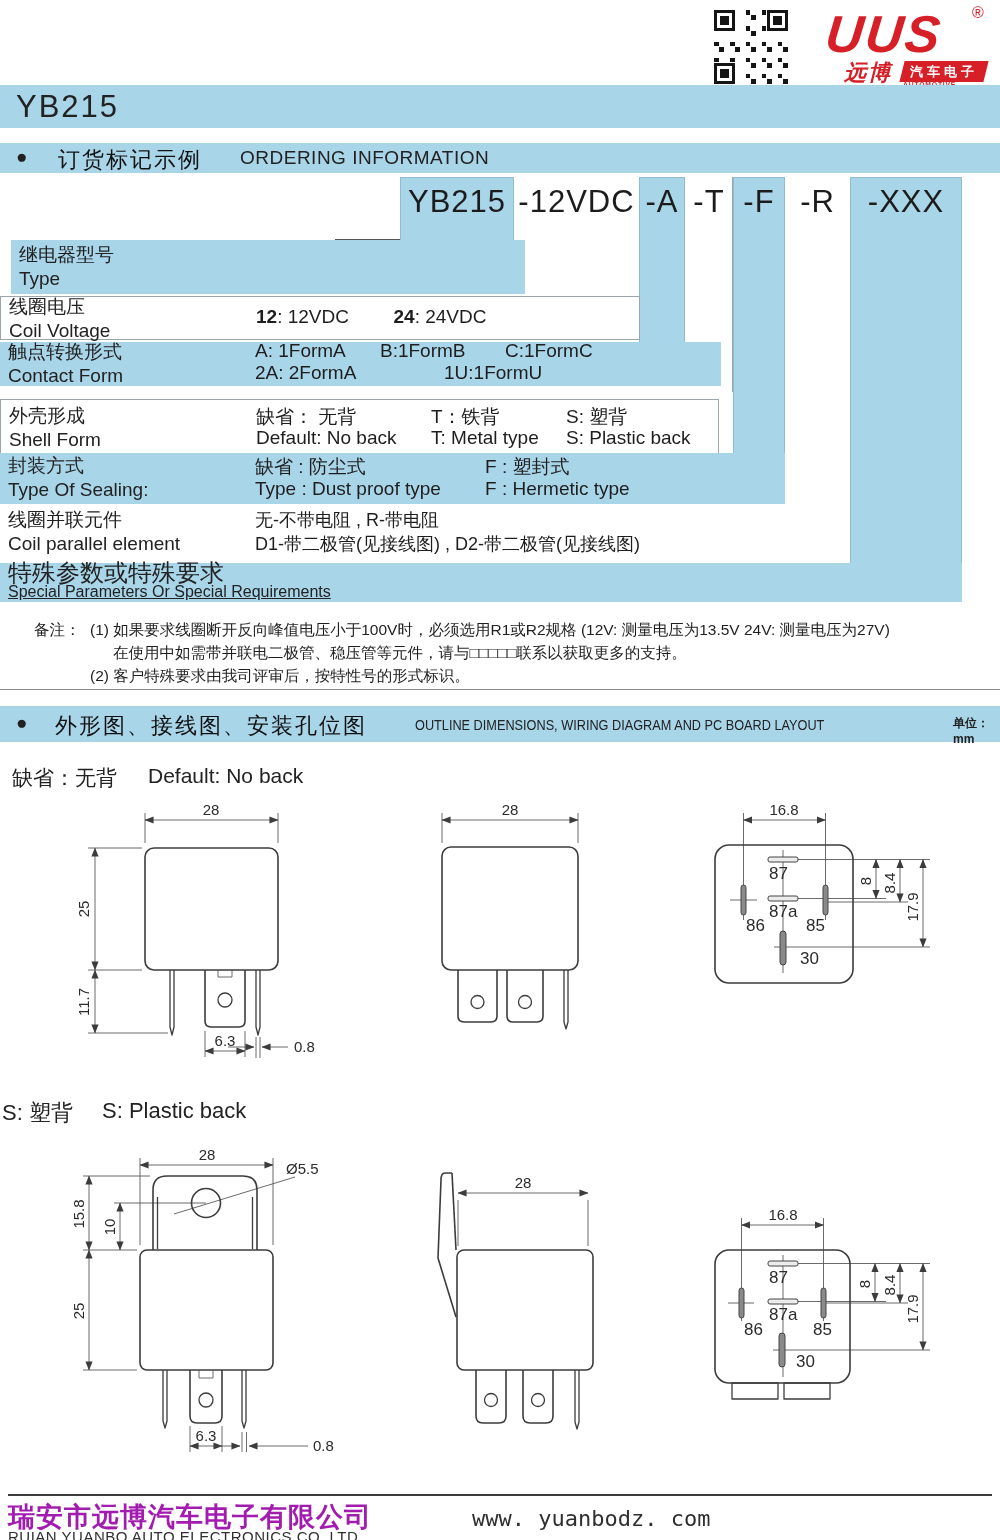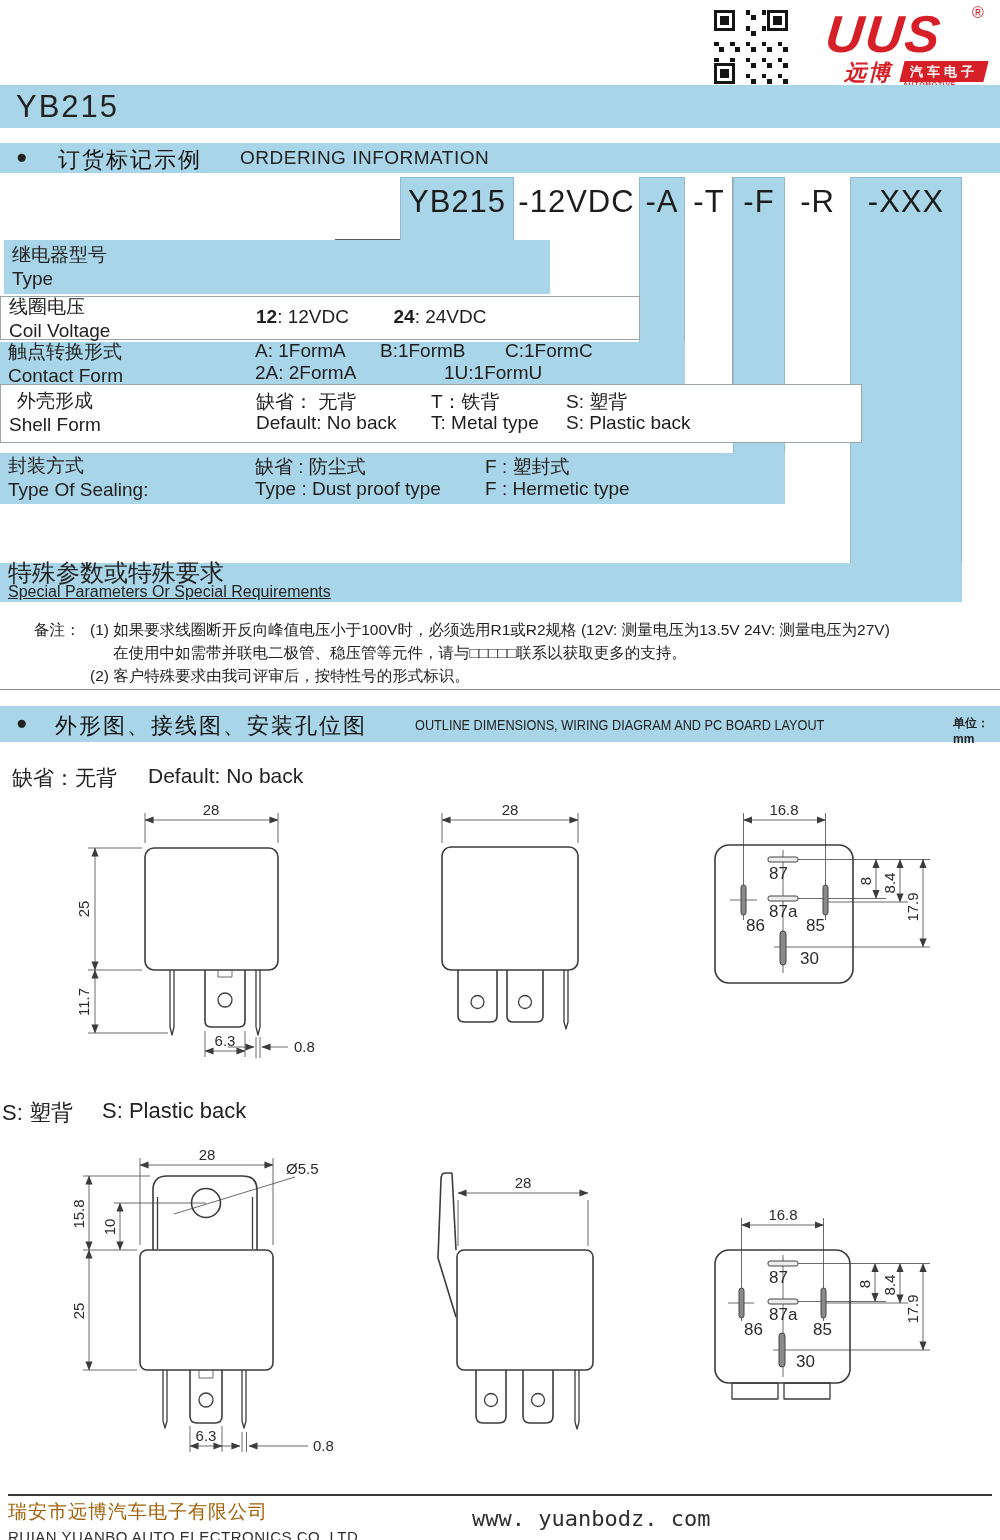--- a/index.html
+++ b/index.html
@@ -19,21 +19,21 @@
   .notes{font-size:15.5px;color:#1e1e1e;white-space:nowrap;}
   .vline{background:#9aa6ac;width:1px;}
   svg text{font-family:"Liberation Sans",sans-serif;font-size:15px;fill:#2b2b2b;}
   svg text.pl{font-size:17px;}
   .ol{fill:none;stroke:#3c3c3c;stroke-width:1.6;stroke-linejoin:round;}
   .ol2{fill:none;stroke:#3c3c3c;stroke-width:1.3;stroke-linejoin:round;}
   .tn{fill:none;stroke:#5a5a5a;stroke-width:0.9;}
   .slotl{fill:#ececec;stroke:#444;stroke-width:1;}
   .slotf{fill:#8a8a8a;stroke:#444;stroke-width:1;}
   .red{color:#d61f26;}
-  .footerCn{font-size:19px;font-weight:normal;color:#a16207;letter-spacing:1px;}
+  .footerCn{font-size:27px;font-weight:bold;color:#a21caf;letter-spacing:1px;}
   .footerEn{font-size:15px;color:#2f2f2f;letter-spacing:0.5px;}
   .site{font-family:"DejaVu Sans Mono",monospace;font-size:22px;color:#2f2f2f;}
 </style>
 </head>
 <body>
 
 <div id="page">
 
   <svg id="qr" class="abs" style="left:712px;top:8px" width="78" height="78" viewBox="0 0 78 78" shape-rendering="crispEdges">
     <rect x="0" y="0" width="78" height="78" fill="#fff"></rect>
@@ -116,52 +116,52 @@
   <div class="abs vline" style="left:732px;top:177px;height:215px;"></div>
 
   <div class="abs codeSeg" style="left:400px;top:182px;width:114px;">YB215</div>
   <div class="abs codeSeg" style="left:514px;top:182px;width:125px;">-12VDC</div>
   <div class="abs codeSeg" style="left:639px;top:182px;width:46px;">-A</div>
   <div class="abs codeSeg" style="left:685px;top:182px;width:48px;">-T</div>
   <div class="abs codeSeg" style="left:733px;top:182px;width:52px;">-F</div>
   <div class="abs codeSeg" style="left:785px;top:182px;width:65px;">-R</div>
   <div class="abs codeSeg" style="left:850px;top:182px;width:112px;">-XXX</div>
 
-  <div class="abs blue" style="left:4px;top:240px;width:514px;height:54px;padding-left:32px;">
+  <div class="abs blue" style="left:11px;top:240px;width:514px;height:54px;">
     <div class="abs rowlab" style="left:8px;top:3px;">
       <div>继电器型号</div>
       <div>Type</div>
     </div>
   </div>
 
   <div class="abs whitebox" style="left:0;top:296px;width:640px;height:44px;">
     <div class="abs rowlab" style="left:8px;top:-2px;">
       <div>线圈电压</div>
       <div>Coil Voltage</div>
     </div>
     <div class="abs rowtxt" style="left:255px;top:9px;">
       <span class="bold">12</span><span>: 12VDC</span>
       <span style="display:inline-block;width:34px;"></span>
       <span class="bold">24</span><span>: 24VDC</span>
     </div>
   </div>
 
-  <div class="abs blue" style="left:0;top:342px;width:685px;height:44px;">
+  <div class="abs blue" style="left:0;top:342px;width:685px;height:44px;padding-left:36px;">
     <div class="abs rowlab" style="left:8px;top:-2px;">
       <div>触点转换形式</div>
       <div>Contact Form</div>
     </div>
     <span class="abs rowtxt" style="left:255px;top:-2px;">A: 1FormA</span>
     <span class="abs rowtxt" style="left:380px;top:-2px;">B:1FormB</span>
     <span class="abs rowtxt" style="left:505px;top:-2px;">C:1FormC</span>
     <span class="abs rowtxt" style="left:255px;top:20px;text-align:right;">2A: 2FormA</span>
     <span class="abs rowtxt" style="left:420px;top:20px;margin-left:24px;">1U:1FormU</span>
   </div>
 
-  <div class="abs whitebox" style="left:0;top:384px;width:862px;height:59px;text-align:center;">
+  <div class="abs whitebox" style="left:0;top:399px;width:719px;height:59px;">
     <div class="abs rowlab" style="left:8px;top:4px;">
       <div>外壳形成</div>
       <div>Shell  Form</div>
     </div>
     <span class="abs rowtxt" style="left:255px;top:4px;">缺省：  无背</span>
     <span class="abs rowtxt" style="left:430px;top:4px;">T：铁背</span>
     <span class="abs rowtxt" style="left:565px;top:4px;">S: 塑背</span>
     <span class="abs rowtxt" style="left:255px;top:27px;">Default:  No back</span>
     <span class="abs rowtxt" style="left:430px;top:27px;">T:  Metal type</span>
     <span class="abs rowtxt" style="left:565px;top:27px;">S:  Plastic back</span>
@@ -171,20 +171,28 @@
     <div class="abs rowlab" style="left:8px;top:1px;">
       <div>封装方式</div>
       <div>Type Of Sealing:</div>
     </div>
     <span class="abs rowtxt" style="left:255px;top:1px;">缺省 : 防尘式</span>
     <span class="abs rowtxt" style="left:485px;top:1px;">F : 塑封式</span>
     <span class="abs rowtxt" style="left:255px;top:25px;">Type : Dust proof type</span>
     <span class="abs rowtxt" style="left:485px;top:25px;">F : Hermetic type</span>
   </div>
 
+  <div class="abs" style="left:0;top:507px;width:850px;height:52px;background:#fff;">
+    <div class="abs rowlab" style="left:8px;top:1px;">
+      <div>线圈并联元件</div>
+      <div>Coil parallel element</div>
+    </div>
+    <span class="abs rowtxt" style="left:255px;top:1px;font-size:18px;">无-不带电阻 , R-带电阻</span>
+    <span class="abs rowtxt" style="left:255px;top:25px;font-size:18px;">D1-带二极管(见接线图) , D2-带二极管(见接线图)</span>
+  </div>
 
   <div class="abs blue" style="left:0;top:563px;width:962px;height:39px;">
     <div class="abs" style="left:8px;top:0px;">
       <div style="font-size:24px;line-height:20px;">特殊参数或特殊要求</div>
       <div style="font-size:16px;line-height:18px;text-decoration:underline;">Special Parameters Or Special Requirements</div>
     </div>
   </div>
 
   <div class="abs notes" style="left:34px;top:620px;">备注：</div>
   <div class="abs notes" style="left:90px;top:620px;">(1) 如果要求线圈断开反向峰值电压小于100V时，必须选用R1或R2规格 (12V: 测量电压为13.5V   24V: 测量电压为27V)</div>

